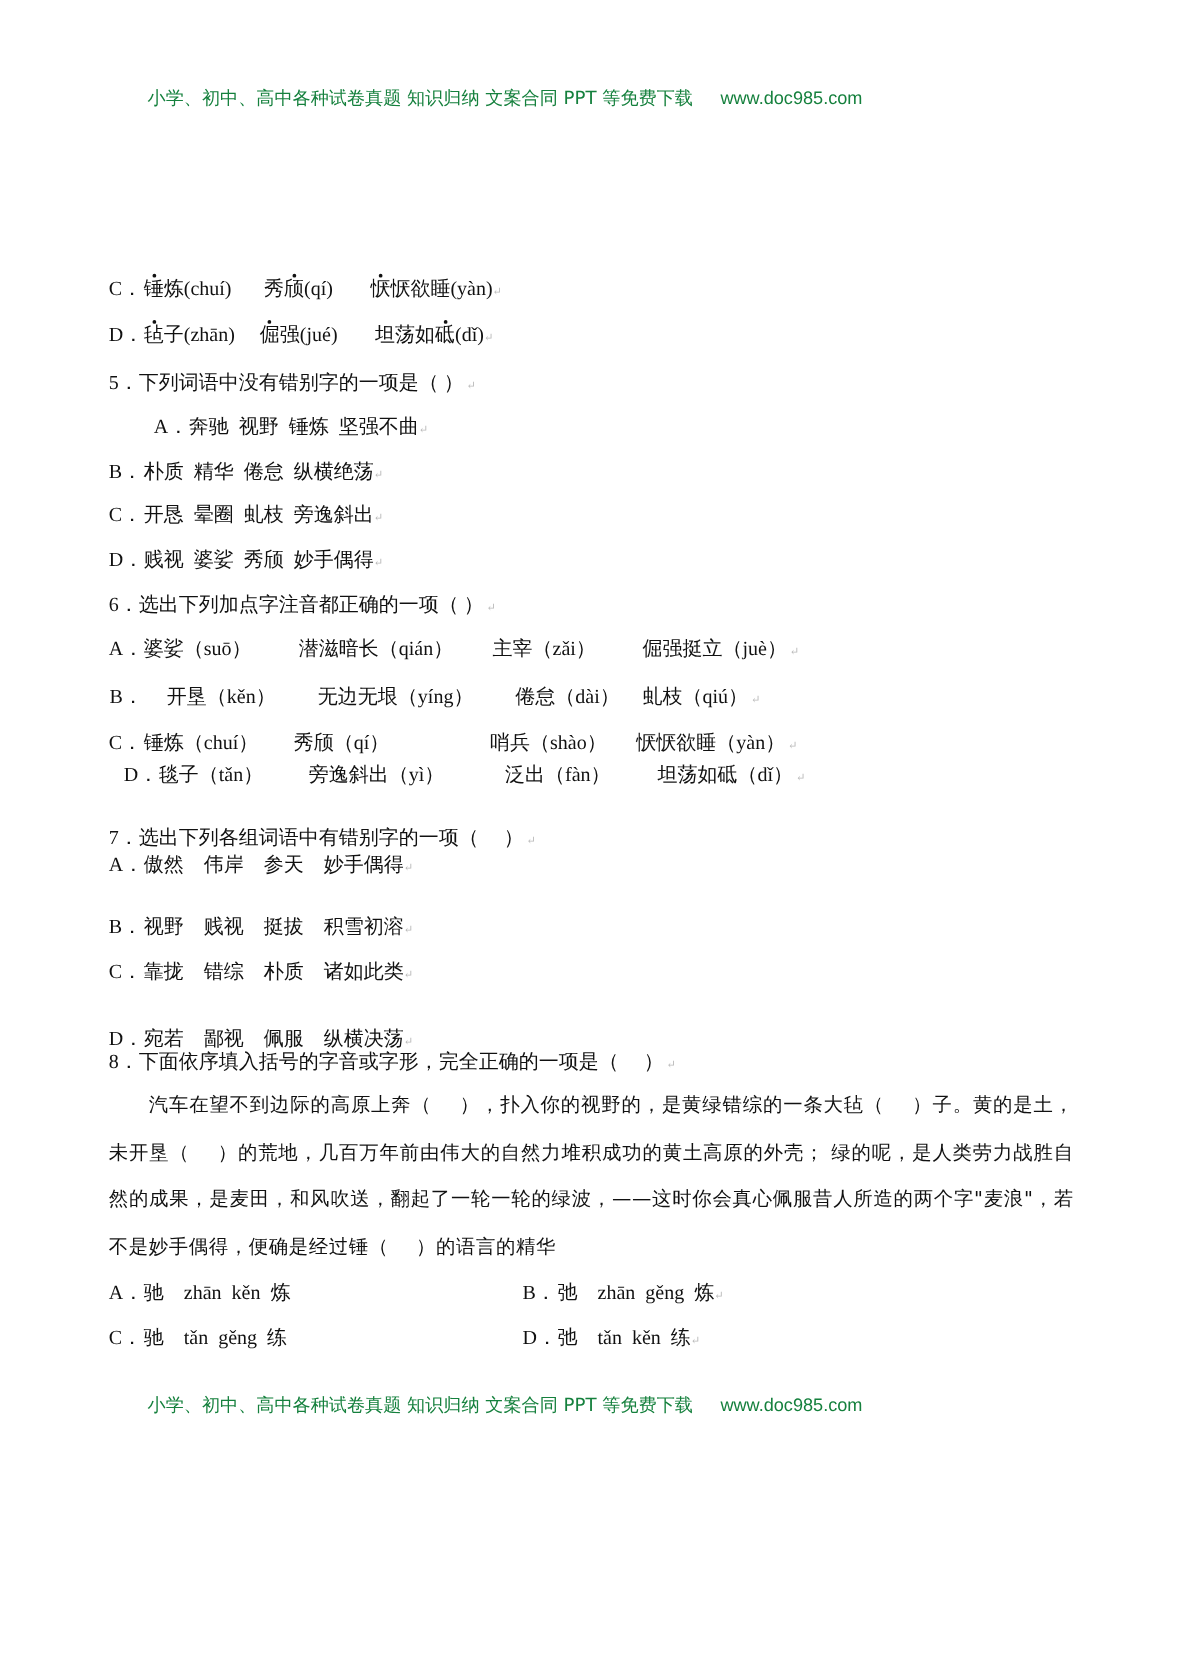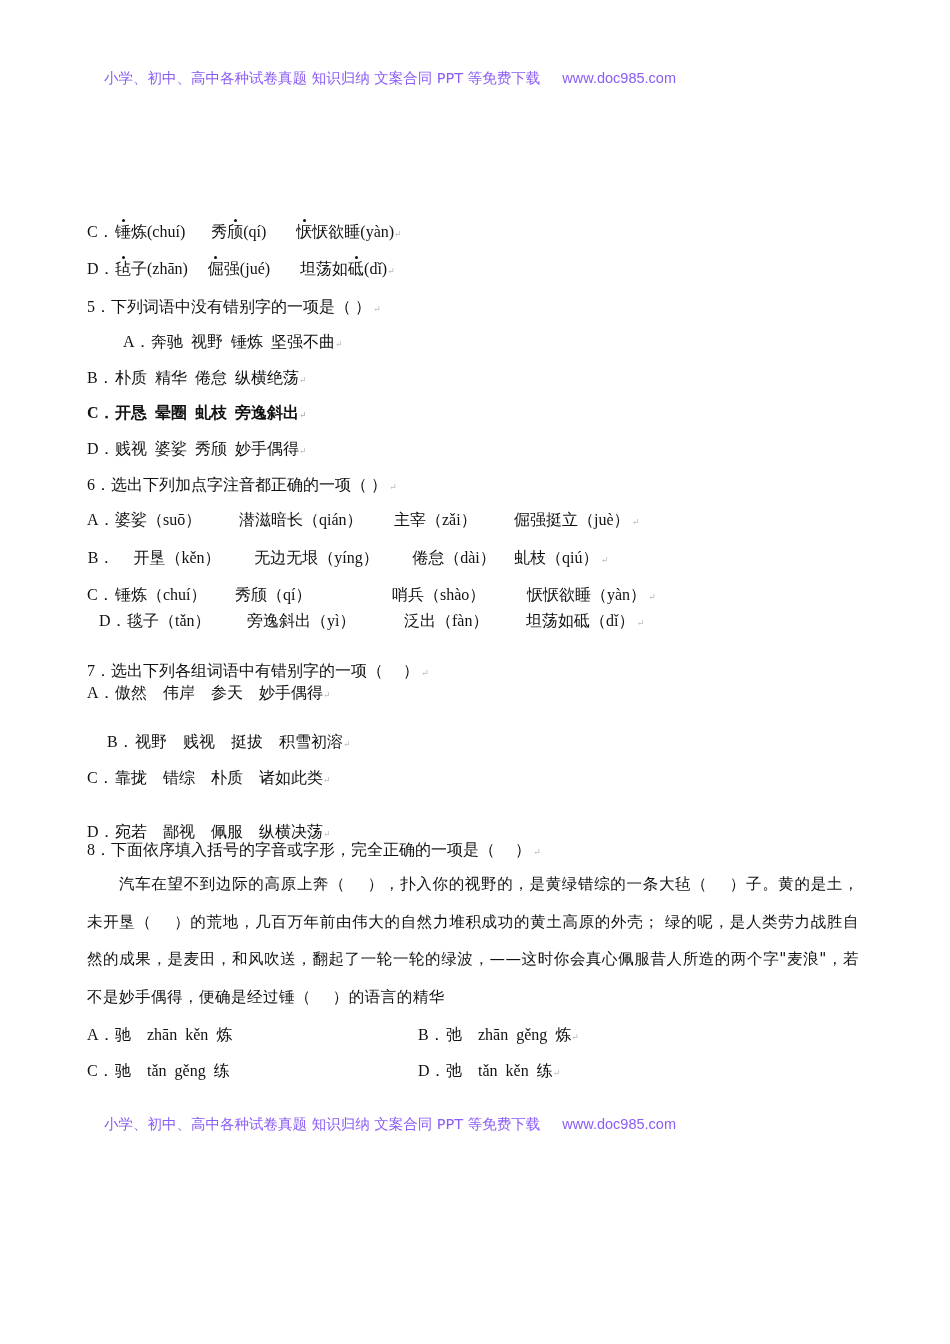--- a/index.html
+++ b/index.html
@@ -1,19 +1,19 @@
 <!DOCTYPE html>
 <html><head>
   <meta charset="utf-8">
   <style>
     html, body { margin: 0; padding: 0; background: #ffffff; }
     body { width: 950px; height: 1344px; position: relative; overflow: hidden;
            font-family: "Liberation Serif", "DejaVu Serif", serif; color: #111; }
-    .hdr { position: absolute; left: 3px; width: 774px; text-align: center;
-           font-family: "DejaVu Sans", "Liberation Sans", sans-serif; font-size: 14.5px; color: #8b5cf6; }
+    .hdr { position: absolute; left: 17px; width: 774px; text-align: center;
+           font-family: "DejaVu Sans", "Liberation Sans", sans-serif; font-size: 14.5px; color: #15803d; }
     .hdr .url { font-family: "Liberation Sans", "DejaVu Sans", sans-serif; margin-left: 22px; }
     .hdr-top { top: 69px; }
     .hdr-bot { top: 1115px; }
     .line { position: absolute; left: 87px; font-size: 16px; line-height: 20px; white-space: nowrap; }
     .lbl { display: inline-block; width: 28px; }
     .dot { position: relative; display: inline-block; }
     .dot::before { content: ""; position: absolute; top: -3px; left: 50%; width: 3px; height: 3px;
                    margin-left: -1.5px; border-radius: 50%; background: #111; }
     .py { font-family: "Liberation Serif", serif; text-align: right; }
     .pm { color: #bbb; font-size: 9px; }
@@ -33,32 +33,32 @@
 <div class="line" style="top:222px;">
   <span class="lbl">C．</span><span><span class="dot">锤</span><span class="py">炼(chuí)</span></span><span style="display:inline-block;width:26px"></span><span><span>秀</span><span class="dot">颀</span><span class="py">(qí)</span></span><span style="display:inline-block;width:30px"></span><span><span class="dot">恹</span><span class="py">恹欲睡(yàn)</span></span><span class="pm">↵</span>
 </div>
 <div class="line" style="top:259px;">
   <span class="lbl">D．</span><span><span class="dot">毡</span><span class="py">子(zhān)</span></span><span style="display:inline-block;width:20px"></span><span><span class="dot">倔</span><span class="py">强(jué)</span></span><span style="display:inline-block;width:30px"></span><span><span>坦荡如</span><span class="dot">砥</span><span class="py">(dǐ)</span></span><span class="pm">↵</span>
 </div>
 
 <div class="line" style="top:297px;"><span>5．下列词语中没有错别字的一项是（   ）</span><span class="pm"> ↵</span></div>
 <div class="line" style="top:332px;margin-left:36px;"><span class="lbl">A．</span><span style="white-space:pre">奔驰  视野  锤炼  坚强不曲</span><span class="pm">↵</span></div>
 <div class="line" style="top:368px;"><span class="lbl">B．</span><span style="white-space:pre">朴质  精华  倦怠  纵横绝荡</span><span class="pm">↵</span></div>
-<div class="line" style="top:403px;font-weight:bold;"><span class="lbl">C．</span><span style="white-space:pre">开恳  晕圈  虬枝  旁逸斜出</span><span class="pm">↵</span></div>
+<div class="line" style="top:403px;"><span class="lbl">C．</span><span style="white-space:pre">开恳  晕圈  虬枝  旁逸斜出</span><span class="pm">↵</span></div>
 <div class="line" style="top:439px;"><span class="lbl">D．</span><span style="white-space:pre">贱视  婆娑  秀颀  妙手偶得</span><span class="pm">↵</span></div>
 
 <div class="line" style="top:475px;"><span>6．选出下列加点字注音都正确的一项（   ）</span><span class="pm"> ↵</span></div>
 <div class="line" style="top:510px;"><span class="lbl">A．</span><span class="col" style="width:124px">婆娑（suō）</span><span class="col" style="width:155px">潜滋暗长（qián）</span><span class="col" style="width:120px">主宰（zǎi）</span><span class="col">倔强挺立（juè）</span><span class="pm"> ↵</span></div>
 <div class="line" style="top:548px;text-align:center;"><span class="lbl">B．</span><span class="col" style="width:124px">开垦（kěn）</span><span class="col" style="width:155px">无边无垠（yíng）</span><span class="col" style="width:120px">倦怠（dài）</span><span class="col">虬枝（qiú）</span><span class="pm"> ↵</span></div>
-<div class="line" style="top:585px;"><span class="lbl">C．</span><span class="col" style="width:120px">锤炼（chuí）</span><span class="col" style="width:157px">秀颀（qí）</span><span class="col" style="width:135px">哨兵（shào）</span><span class="col">恹恹欲睡（yàn）</span><span class="pm"> ↵</span></div>
+<div class="line" style="top:585px;"><span class="lbl">C．</span><span class="col" style="width:120px">锤炼（chuí）</span><span class="col" style="width:157px">秀颀（qí）</span><span class="col" style="width:117px">哨兵（shào）</span><span class="col">恹恹欲睡（yàn）</span><span class="pm"> ↵</span></div>
 <div class="line" style="top:611px;margin-left:12px;"><span class="lbl">D．</span><span class="col" style="width:120px">毯子（tǎn）</span><span class="col" style="width:157px">旁逸斜出（yì）</span><span class="col" style="width:122px">泛出（fàn）</span><span class="col">坦荡如砥（dǐ）</span><span class="pm"> ↵</span></div>
 
 <div class="line" style="top:661px;"><span style="white-space:pre">7．选出下列各组词语中有错别字的一项（     ）</span><span class="pm"> ↵</span></div>
 <div class="line" style="top:667px;margin-top:16px;"><span class="lbl">A．</span><span style="white-space:pre">傲然    伟岸    参天    妙手偶得</span><span class="pm">↵</span></div>
-<div class="line" style="top:732px;margin-left:20px;"><span class="lbl">B．</span><span style="white-space:pre">视野    贱视    挺拔    积雪初溶</span><span class="pm">↵</span></div>
+<div class="line" style="top:732px;"><span class="lbl">B．</span><span style="white-space:pre">视野    贱视    挺拔    积雪初溶</span><span class="pm">↵</span></div>
 <div class="line" style="top:768px;"><span class="lbl">C．</span><span style="white-space:pre">靠拢    错综    朴质    诸如此类</span><span class="pm">↵</span></div>
 <div class="line" style="top:822px;"><span class="lbl">D．</span><span style="white-space:pre">宛若    鄙视    佩服    纵横决荡</span><span class="pm">↵</span></div>
 
 <div class="line" style="top:840px;"><span style="white-space:pre">8．下面依序填入括号的字音或字形，完全正确的一项是（     ）</span><span class="pm"> ↵</span></div>
 <div class="passage" style="top:866px;">
   <p class="indent" style="white-space:pre-wrap">汽车在望不到边际的高原上奔（    ），扑入你的视野的，是黄绿错综的一条大毡（    ）子。黄的是土，未开垦（    ）的荒地，几百万年前由伟大的自然力堆积成功的黄土高原的外壳； 绿的呢，是人类劳力战胜自然的成果，是麦田，和风吹送，翻起了一轮一轮的绿波，——这时你会真心佩服昔人所造的两个字"麦浪"，若不是妙手偶得，便确是经过锤（    ）的语言的精华</p>
 </div>
 <div class="line" style="top:1025px;"><span class="lbl">A．</span><span style="white-space:pre">驰    zhān  kěn  炼</span></div>
 <div class="line" style="top:1025px; left:418px;"><span class="lbl">B．</span><span style="white-space:pre">弛    zhān  gěng  炼</span><span class="pm">↵</span></div>
 <div class="line" style="top:1061px;"><span class="lbl">C．</span><span style="white-space:pre">驰    tǎn  gěng  练</span></div>

